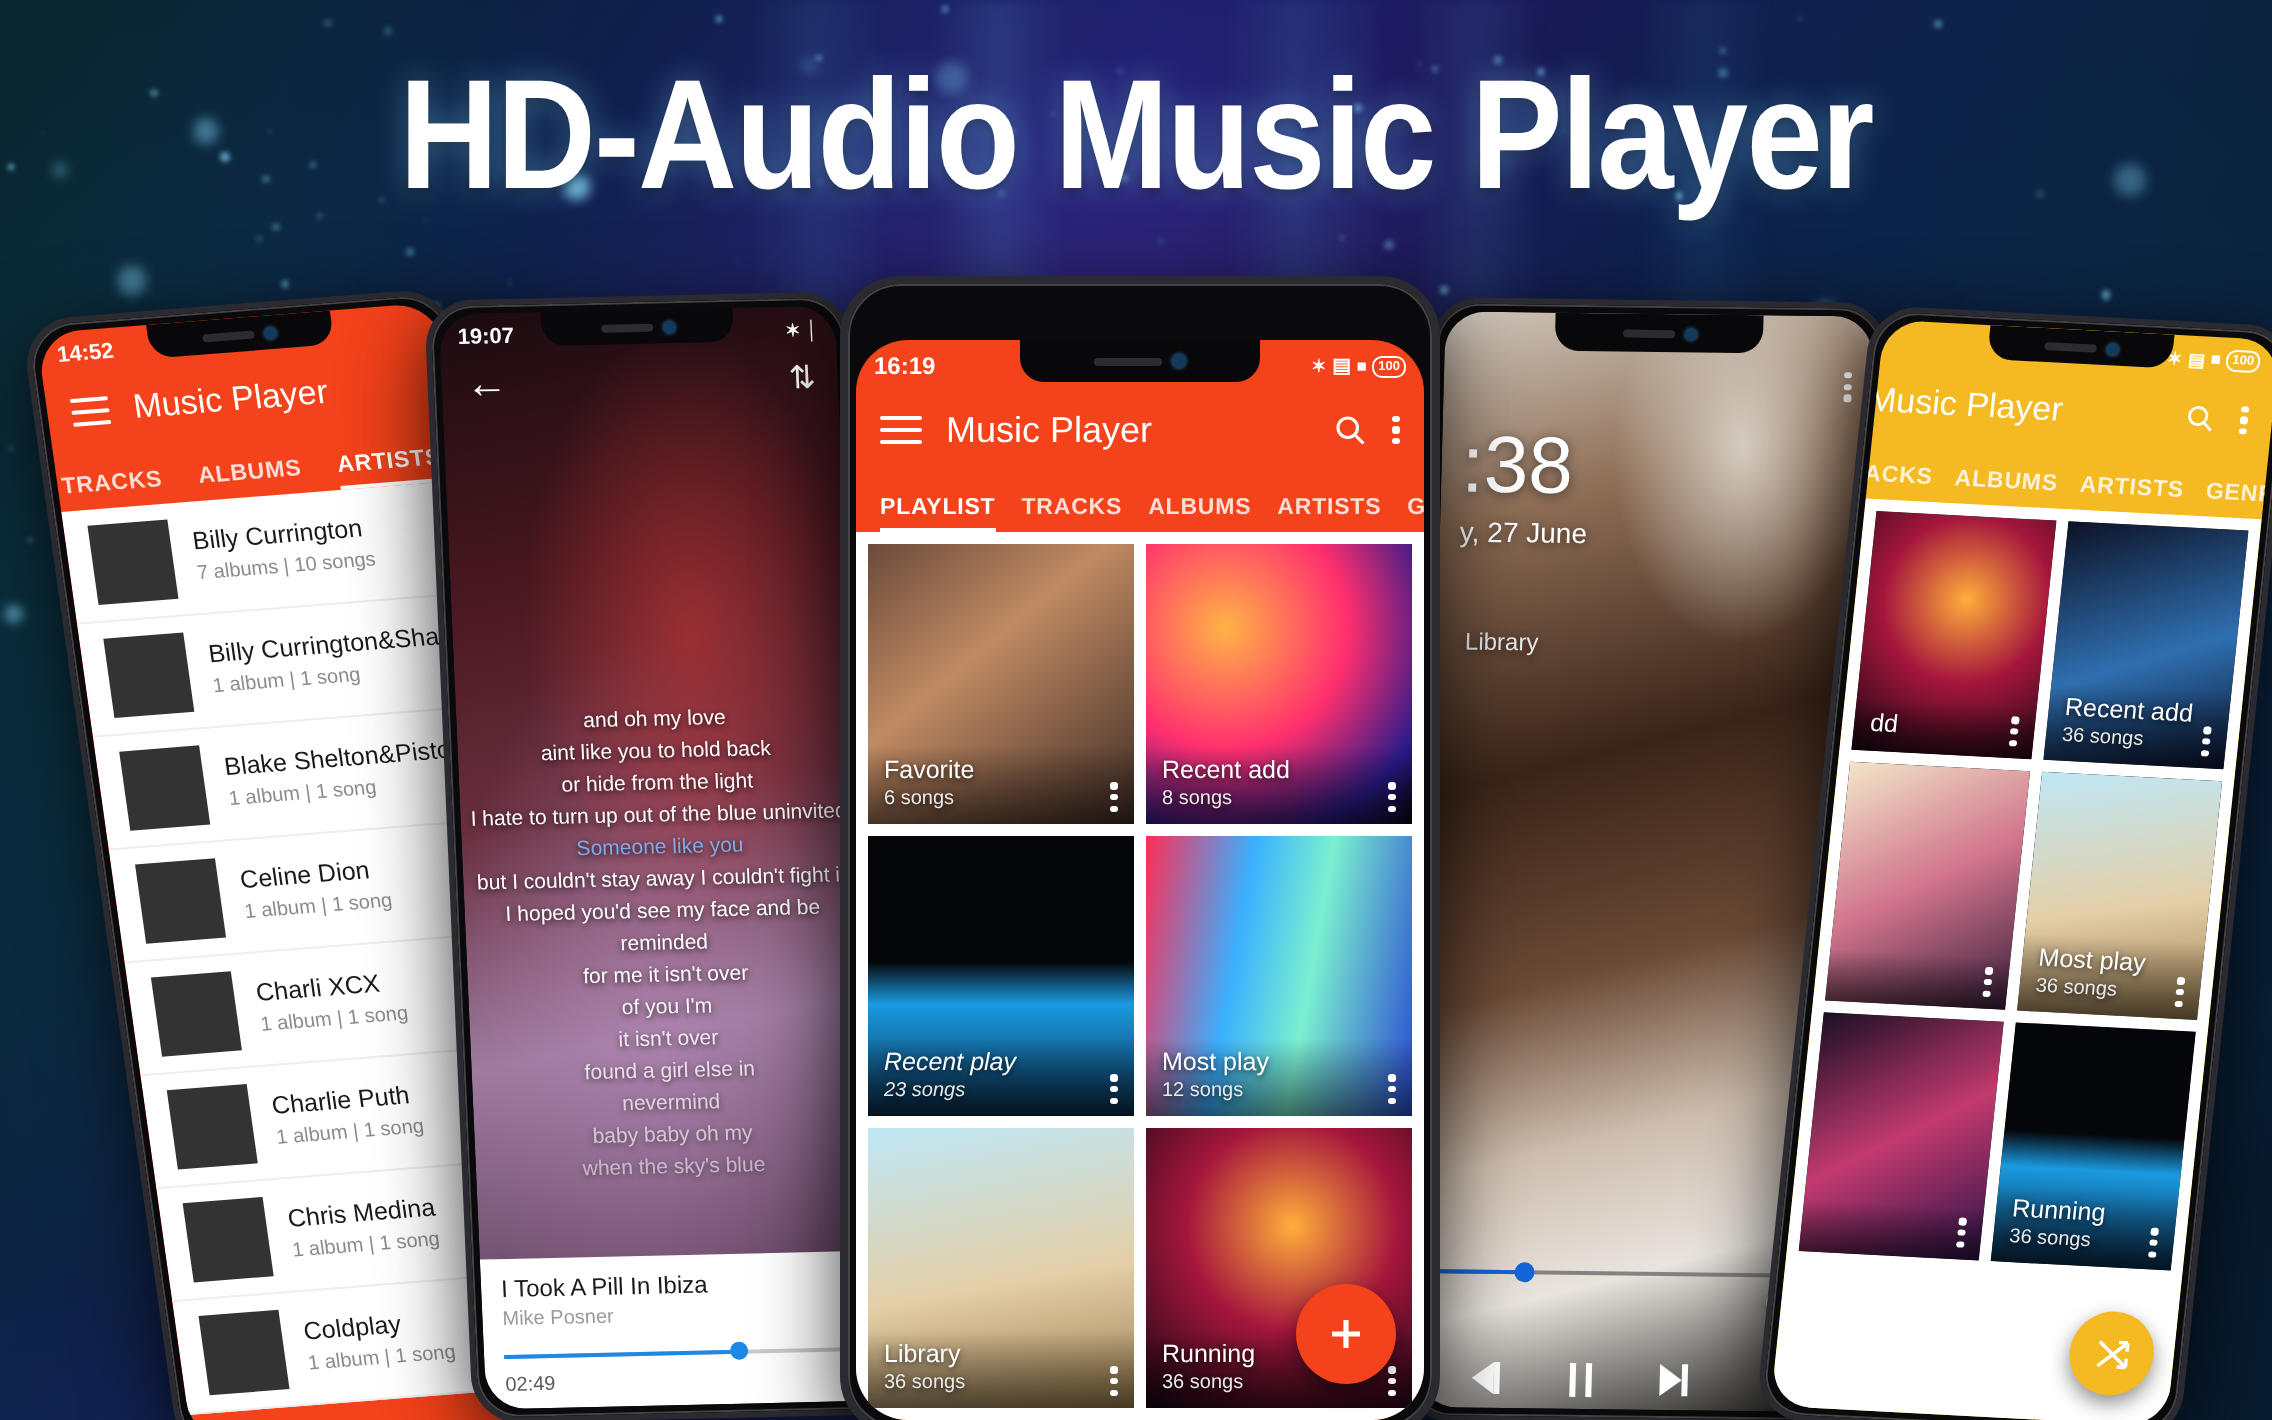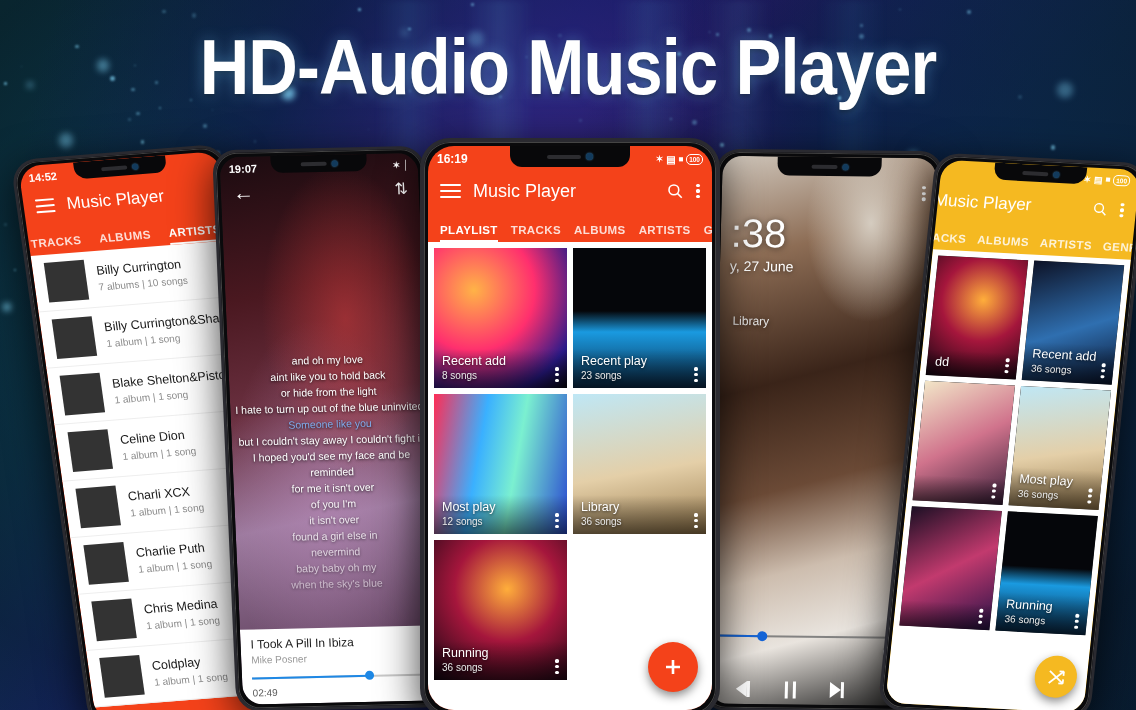--- a/index.html
+++ b/index.html
@@ -514,21 +514,21 @@
           <div class="track"></div>
           <div class="fill" id="lyr-fill" style="width: 66%;"></div>
           <div class="knob" id="lyr-knob" style="left: calc(66% - 4px);"></div>
         </div>
         <div class="tm">02:49</div>
       </div>
     </div>
   </div>
 
   <div class="phone" style="left:420px; top:138px; width:300px; height:580px; border-radius:30px; border-width:4px; z-index:30;">
-    <div class="screen" style="border-radius:26px; background:#F4421A;">
+    <div class="screen" style="border-radius:26px; background:#F4421A;margin-top:24px;">
       <div class="notch" style="width:120px;height:21px;">
         <span class="spk" style="width:34px;"></span>
         <span class="cam" style="width:7px;height:7px;"></span>
       </div>
       <div class="statusbar" style="height:22px;padding-top:4px;">
         <span style="font-size:12px;">16:19</span>
         <span class="right">
           <span>✶</span>
           <span style="font-size:10px;">▤</span>
           <span>⏹</span>
@@ -556,34 +556,48 @@
       </div>
       <div class="tabs" style="gap:13px;">
         <div class="tab active">PLAYLIST</div>
         <div class="tab">TRACKS</div>
         <div class="tab">ALBUMS</div>
         <div class="tab">ARTISTS</div>
         <div class="tab">GE</div>
       </div>
       <div class="grid" id="playlist-grid" style="height:calc(100% - 96px);align-content:start;">
           <div class="card" style="height: 140px;">
+            <div class="thumb a1"></div>
+            <div class="overlay">
+              <div>
+                <div class="nm">Favorite</div>
+                <div class="ct">6 songs</div>
+              </div>
+              <div class="kebab">
+                <i></i>
+                <i></i>
+                <i></i>
+              </div>
+            </div>
+          </div>
+          <div class="card" style="height: 140px;">
             <div class="thumb a2"></div>
             <div class="overlay">
               <div>
                 <div class="nm">Recent add</div>
                 <div class="ct">8 songs</div>
               </div>
               <div class="kebab">
                 <i></i>
                 <i></i>
                 <i></i>
               </div>
             </div>
           </div>
-          <div class="card" style="height: 140px;">
+          <div class="card" style="height: 140px; font-style: italic;">
             <div class="thumb a3"></div>
             <div class="overlay">
               <div>
                 <div class="nm">Recent play</div>
                 <div class="ct">23 songs</div>
               </div>
               <div class="kebab">
                 <i></i>
                 <i></i>
                 <i></i>

